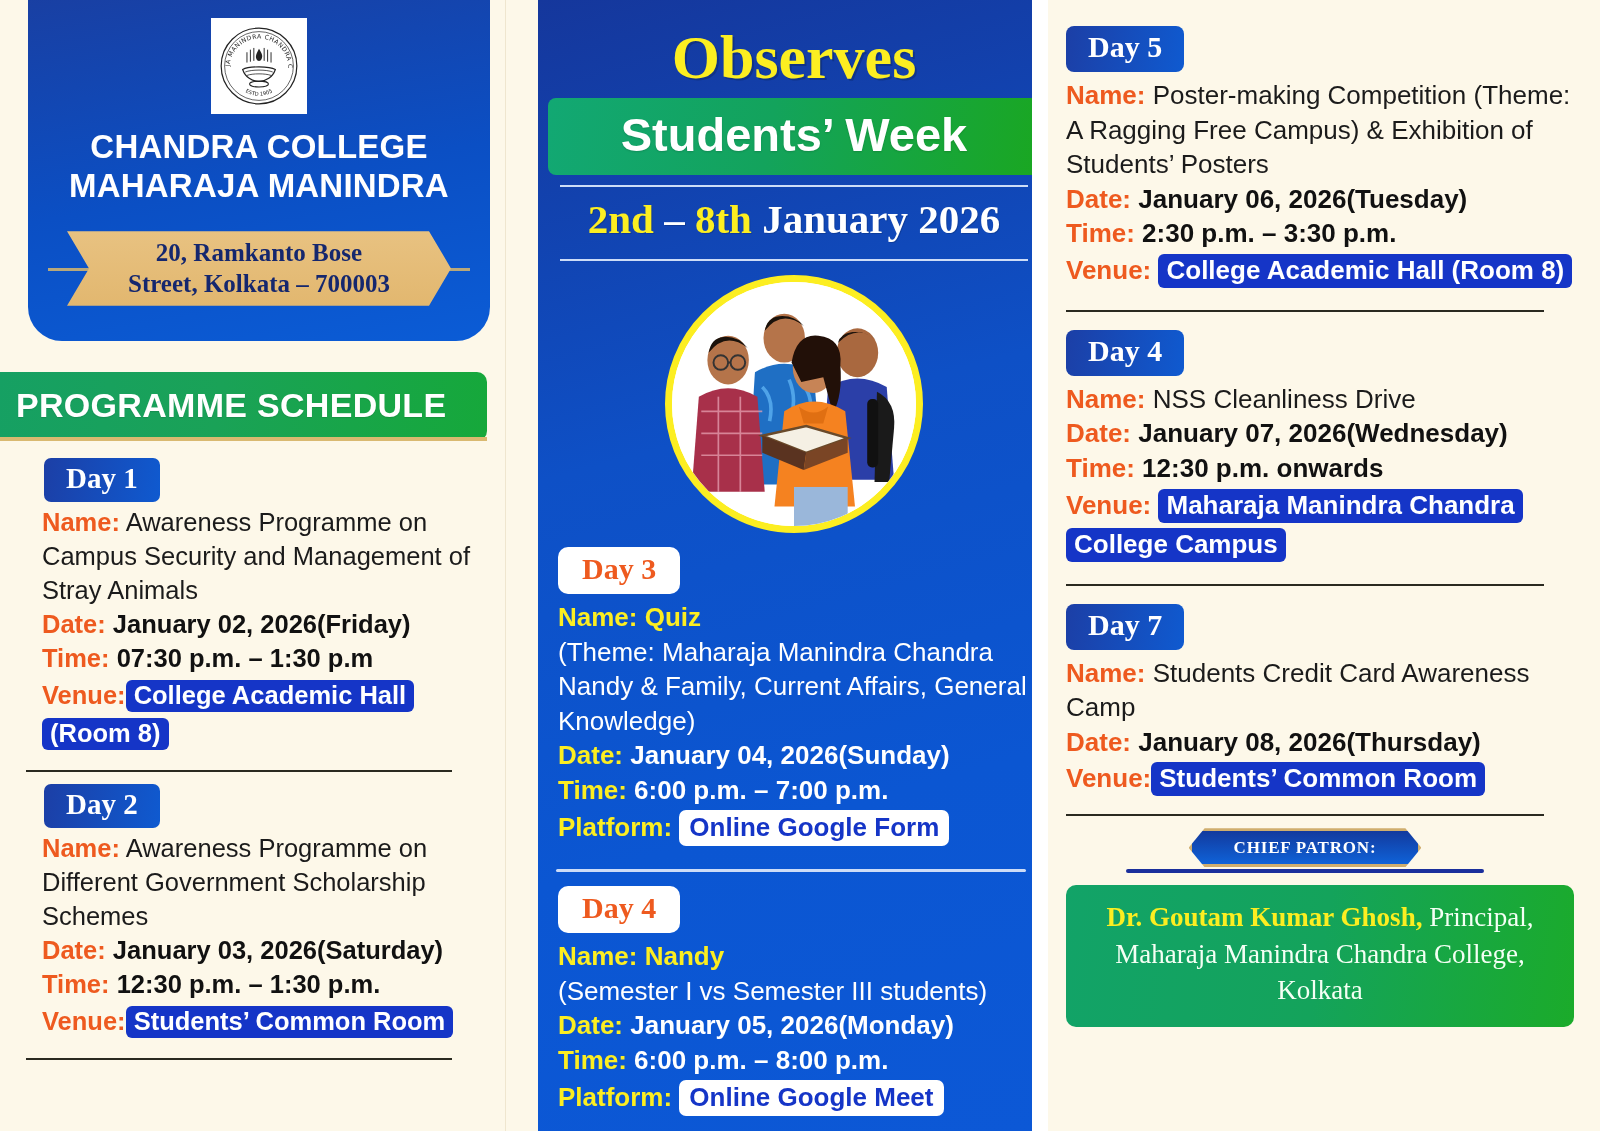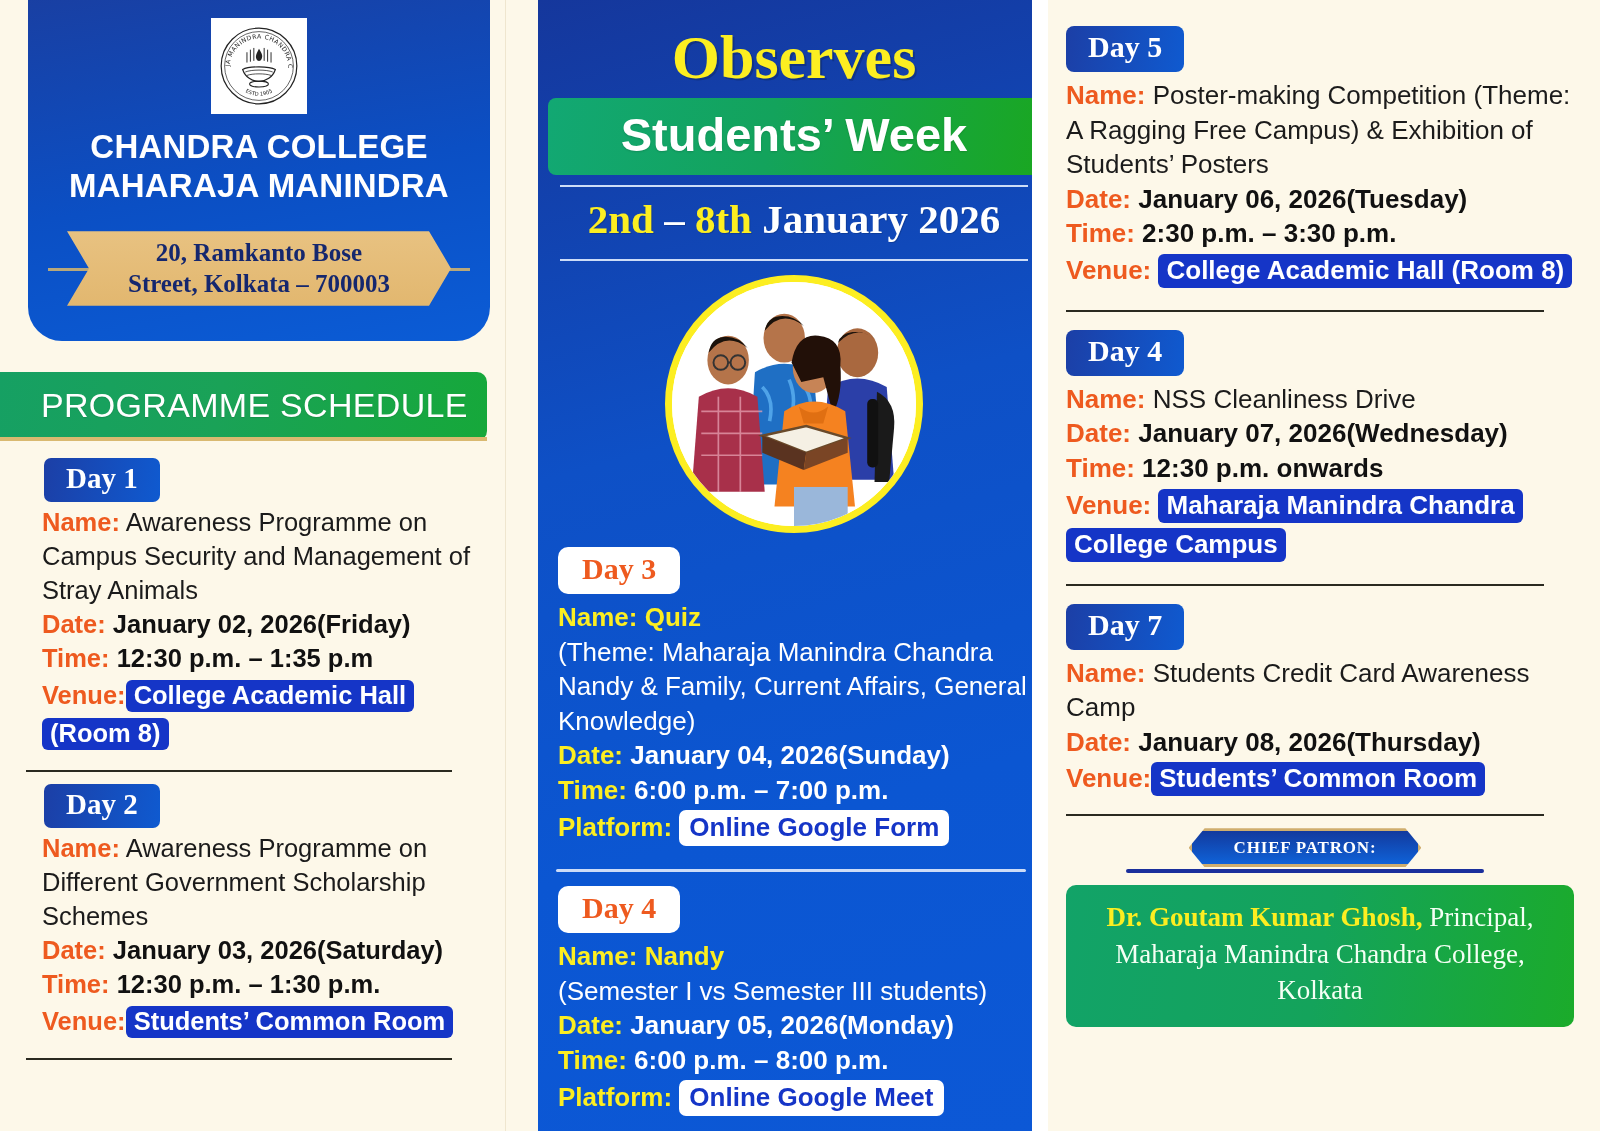--- a/index.html
+++ b/index.html
@@ -53,22 +53,22 @@
     font-weight:bold;font-size:25px;line-height:1.25;
     display:flex;align-items:center;justify-content:center;
     clip-path:polygon(0 0, calc(100% - 22px) 0, 100% 50%, calc(100% - 22px) 100%, 0 100%, 22px 50%);
     padding:6px 30px;box-sizing:border-box;
   }
 
   .prog-banner{
     position:absolute;left:0;top:372px;width:487px;
     background:linear-gradient(100deg,#16a063 0%,#1aa257 45%,#16a83a 100%);
     border-radius:0 10px 10px 0;
-    color:#fff;font-weight:normal;font-size:34px;letter-spacing:.3px;
-    padding:14px 0 16px 41px;
+    color:#fff;font-weight:bold;font-size:34px;letter-spacing:.3px;
+    padding:14px 0 16px 16px;
     box-sizing:border-box;
     text-shadow:0 1px 1px rgba(0,0,0,.12);
   }
   .prog-underline{
     position:absolute;left:0;top:437px;width:487px;height:4px;
     background:#d9b970;
   }
 
   
   .day-list{position:absolute;left:0;top:450px;right:14px;}
@@ -266,21 +266,21 @@
           <div>
             <span class="lbl-orange">Name:</span>
             <span>Awareness Programme on Campus Security and Management of Stray Animals</span>
           </div>
           <div>
             <span class="lbl-orange">Date:</span>
             <span class="b">January 02, 2026(Friday)</span>
           </div>
           <div>
             <span class="lbl-orange">Time:</span>
-            <span class="b">12:30 p.m. – 1:35 p.m</span>
+            <span class="b">07:30 p.m. – 1:30 p.m</span>
           </div>
           <div>
             <span class="lbl-orange">Venue:</span><span class="tag-blue">College Academic Hall (Room 8)</span>
           </div>
         </div>
         <div class="rule-dark"></div>
       </div>
 
       <div class="day-block">
         <div class="day-chip">Day 2</div>

